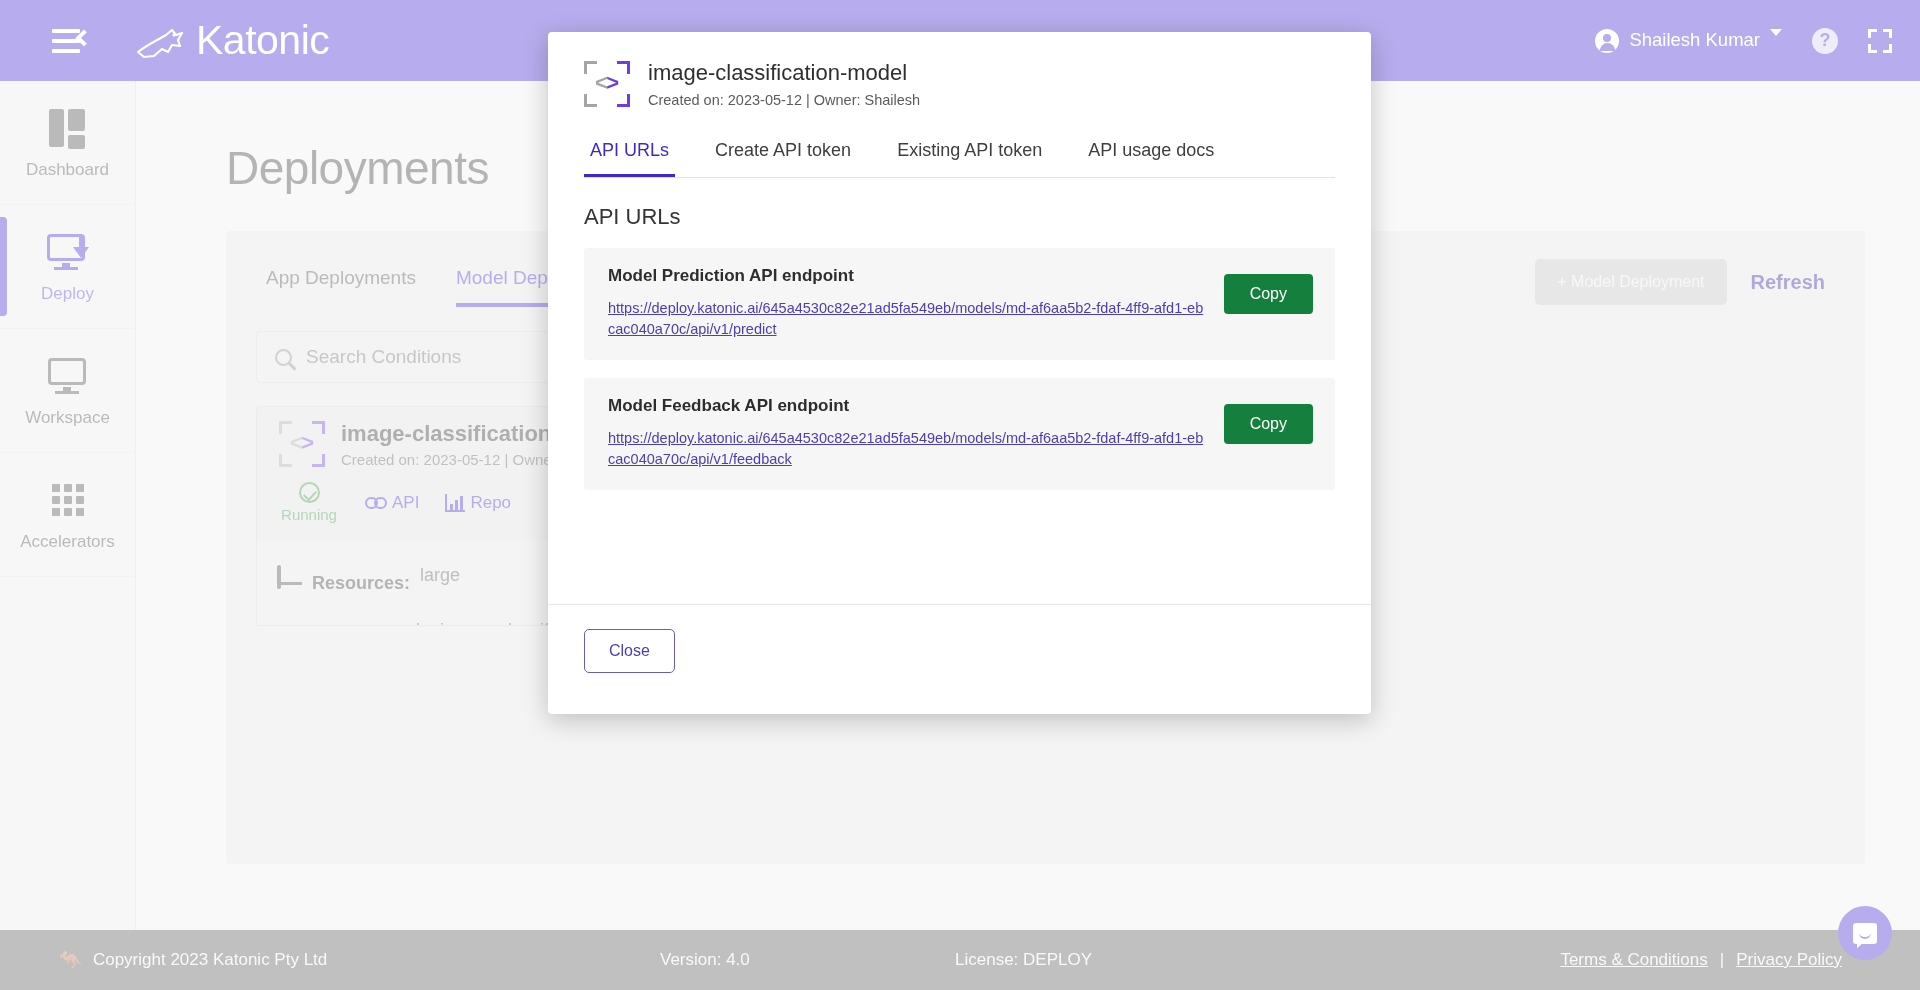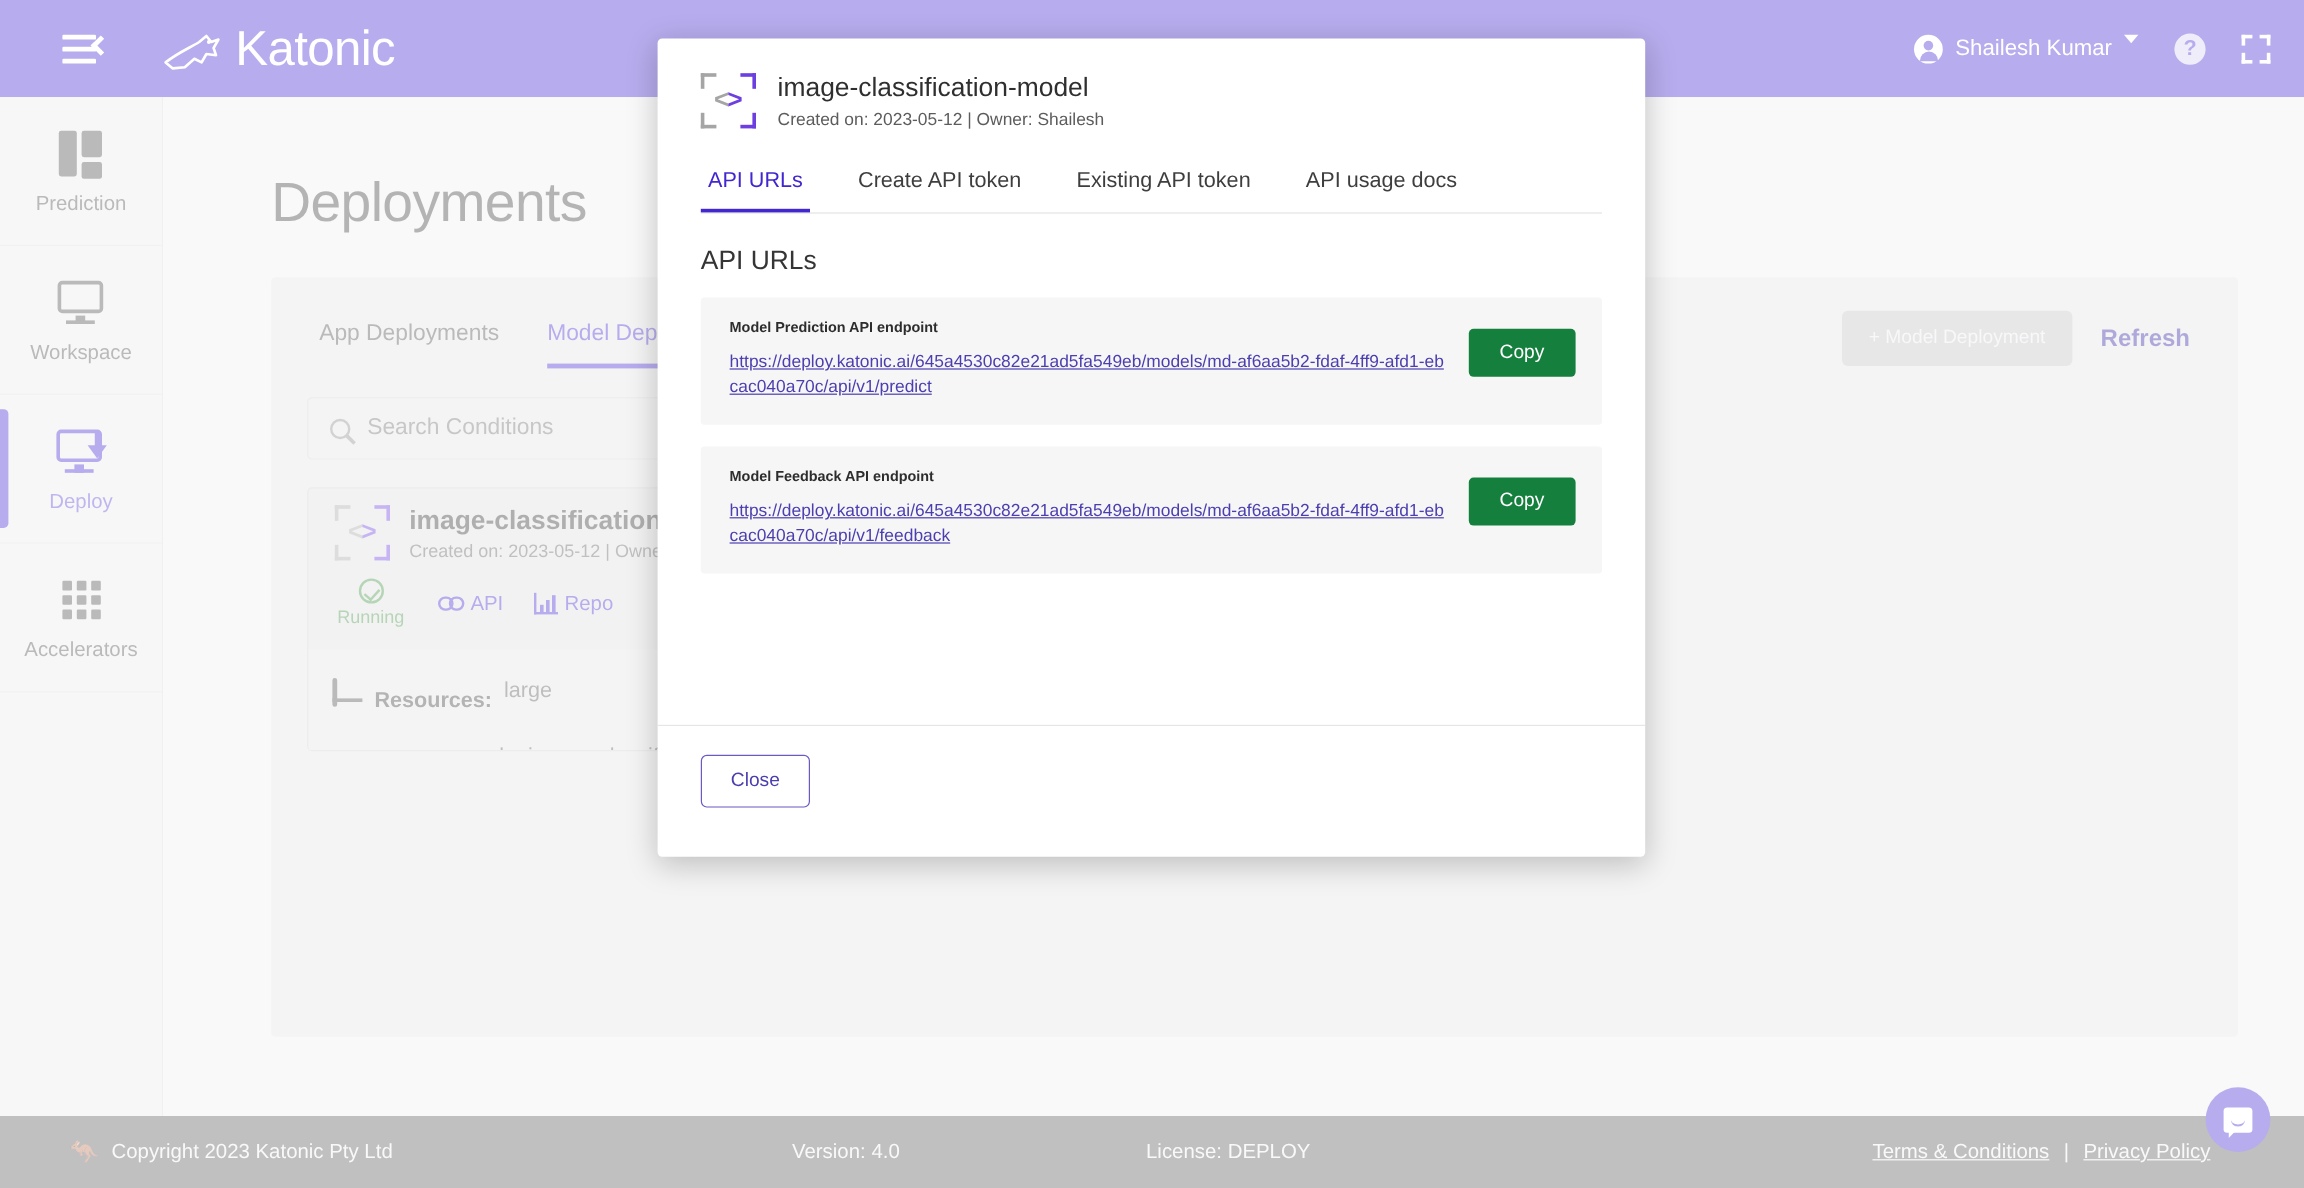--- a/index.html
+++ b/index.html
@@ -200,21 +200,21 @@
   .mtab { font-size: 18px; color: #3e3e3e; padding: 0 6px 13px 6px; cursor: pointer; }
   .mtab.active { color: #4226cf; border-bottom: 3px solid #4226cf; }
 
   .section-title { margin: 26px 0 0 36px; font-size: 22px; color: #353535; }
 
   .url-card {
     margin: 18px 36px 0 36px; background: #f6f6f6; border-radius: 3px;
     display: flex; align-items: flex-start; padding: 18px 22px 20px 24px;
   }
   .url-card .left { flex: 1; padding-right: 20px; }
-  .url-label { font-size: 12px; font-weight: bold; color: #2d2d2d; }
+  .url-label { font-size: 17px; font-weight: bold; color: #2d2d2d; }
   .url-link {
     display: block; margin-top: 12px; font-size: 14.5px; color: #4b3fb0;
     text-decoration: underline; line-height: 1.45; word-break: break-all; cursor: pointer;
   }
   .btn-copy {
     flex: none; margin-top: 8px; background: #15803d; color: #fff; border: none;
     border-radius: 4px; padding: 11px 26px; font-size: 16px; cursor: pointer;
     font-family: "Liberation Sans", sans-serif;
   }
   .modal-footer {
@@ -263,48 +263,48 @@
 
   <div class="sidebar">
     <div class="navitem">
       <div class="icon-box">
           <div class="ic-dash">
             <b class="tall"></b>
             <b></b>
             <b></b>
           </div>
         </div>
-      <span class="label">Prediction</span>
-    </div>
-    <div class="navitem">
-      <div class="icon-box">
-          <div class="ic-monitor">
-            <div class="scr"></div>
-            <div class="stand"></div>
-            <div class="base"></div>
-          </div>
-        </div>
-      <span class="label">Workspace</span>
+      <span class="label">Dashboard</span>
     </div>
     <div class="navitem active">
       <div class="icon-box">
           <div class="ic-deploy">
         <div class="scr"></div>
             <div class="stand"></div>
             <div class="base"></div>
         <div class="arr">
               <span class="stem"></span>
               <span class="head"></span>
             </div>
       </div>
         </div>
       <span class="label">Deploy</span>
     </div>
     <div class="navitem">
       <div class="icon-box">
+          <div class="ic-monitor">
+            <div class="scr"></div>
+            <div class="stand"></div>
+            <div class="base"></div>
+          </div>
+        </div>
+      <span class="label">Workspace</span>
+    </div>
+    <div class="navitem">
+      <div class="icon-box">
           <div class="ic-grid">
         <b></b>
             <b></b>
             <b></b>
             <b></b>
             <b></b>
             <b></b>
             <b></b>
             <b></b>
             <b></b>

